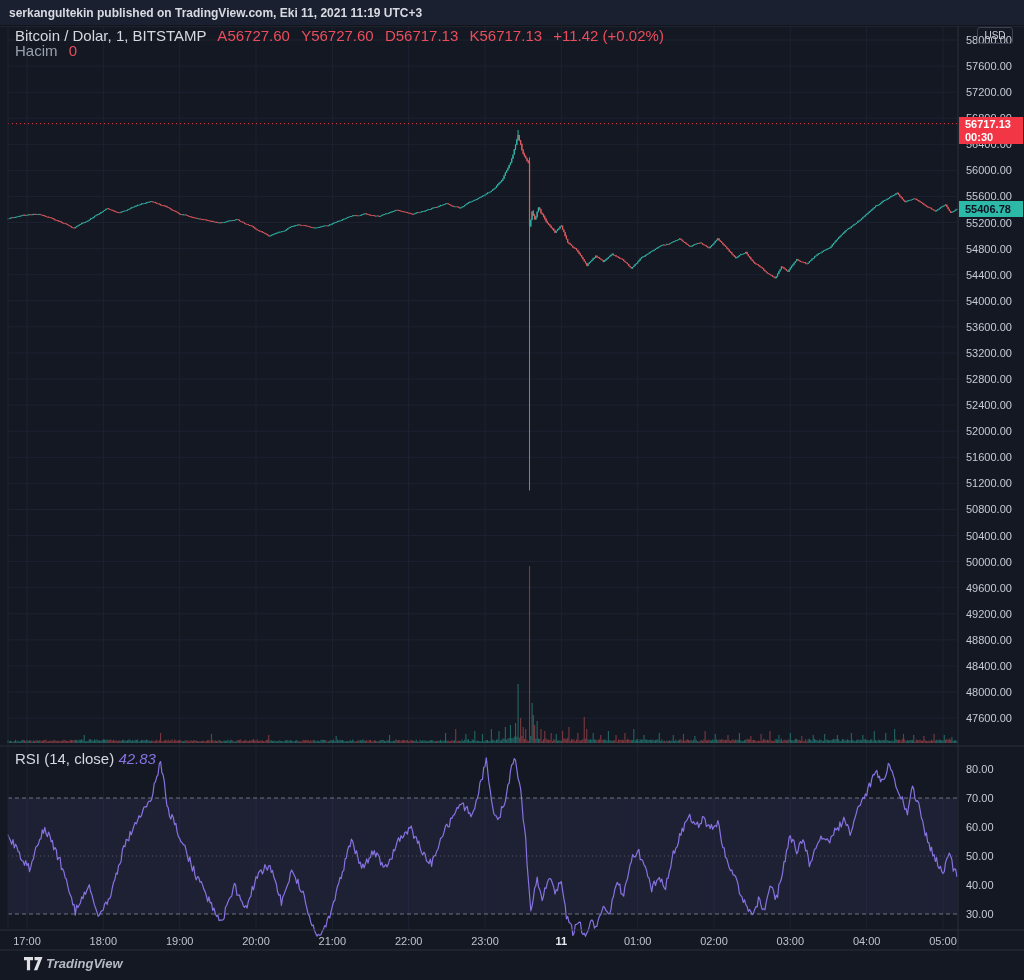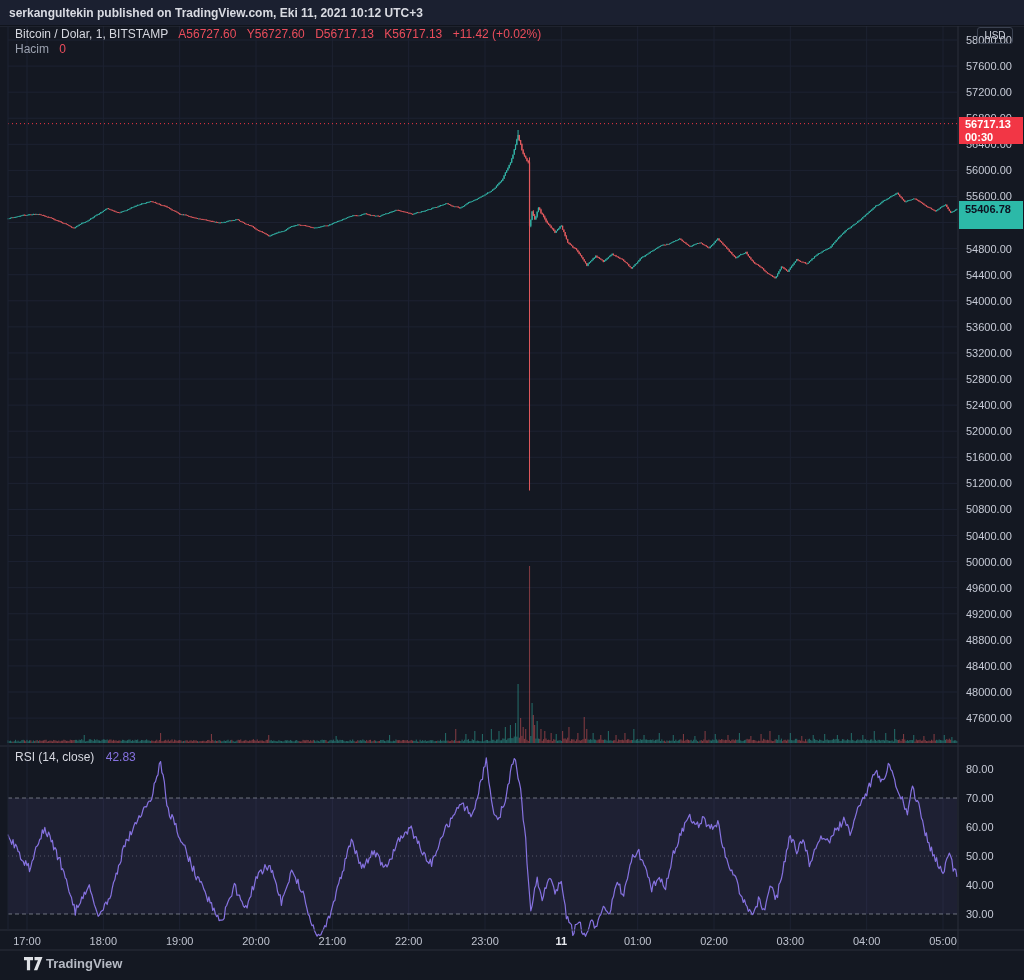--- a/index.html
+++ b/index.html
@@ -1,28 +1,28 @@
 <!DOCTYPE html>
 <html><head>
 <meta charset="utf-8">
 <style>
   html,body{margin:0;padding:0;background:#141822;width:1024px;height:980px;position:relative;overflow:hidden;font-family:"Liberation Sans",sans-serif;}
   .abs{position:absolute;}
   .top-bar{left:0;top:0;width:1024px;height:26px;background:#1b2030;border-bottom:1px solid #10141d;color:#d9dbe2;font-size:12px;font-weight:bold;line-height:26px;padding-left:9px;box-sizing:border-box;}
-  .legend{left:15px;font-size:12px;white-space:nowrap;}
+  .legend{left:15px;font-size:15px;white-space:nowrap;}
   .legend .ttl{color:#d6d8e0;}
   .legend .red{color:#eb4d5c;}
   .legend .grp{margin-left:7px;}
   .legend .muted{color:#9aa0ae;margin-top:6px;}
-  .rsi-val{color:#8672e0;margin-left:8px;}
+  .rsi-val{color:#8672e0;margin-left:0;font-style:italic;}
   .badge{left:959px;width:64px;box-sizing:border-box;text-align:left;padding-left:6px;font-size:11px;font-weight:bold;}
   .badge-red{background:#f23645;color:#fff;line-height:13px;padding-top:1px;}
   .badge-teal{background:#2cb9a8;color:#0c1220;line-height:16px;}
   .usd-chip{left:977px;top:27px;width:34px;height:15px;border:1px solid #3a4150;border-radius:3px;color:#cdd0da;font-size:10px;line-height:15px;text-align:center;}
-  .footer-brand{left:46px;top:956px;color:#b6bac4;font-size:13px;font-weight:bold;}
+  .footer-brand{left:46px;top:956px;color:#b6bac4;font-size:13px;font-weight:bold;font-style:italic;}
   svg text{font-family:"Liberation Sans",sans-serif;}
 </style>
 </head>
 <body>
 
 <svg id="chart-svg" class="abs" style="left:0;top:0;" width="1024" height="980">
     <line x1="8" y1="40" x2="957" y2="40" stroke="#1d2232" stroke-width="1"></line>
     <line x1="8" y1="66.08" x2="957" y2="66.08" stroke="#1d2232" stroke-width="1"></line>
     <line x1="8" y1="92.16" x2="957" y2="92.16" stroke="#1d2232" stroke-width="1"></line>
     <line x1="8" y1="118.24" x2="957" y2="118.24" stroke="#1d2232" stroke-width="1"></line>
@@ -2361,21 +2361,21 @@
     <text x="484.995" y="945" fill="#bfc3cf" font-size="11" text-anchor="middle" font-weight="normal">23:00</text>
     <text x="561.327" y="945" fill="#e8eaf0" font-size="11" text-anchor="middle" font-weight="bold">11</text>
     <text x="637.659" y="945" fill="#bfc3cf" font-size="11" text-anchor="middle" font-weight="normal">01:00</text>
     <text x="713.991" y="945" fill="#bfc3cf" font-size="11" text-anchor="middle" font-weight="normal">02:00</text>
     <text x="790.323" y="945" fill="#bfc3cf" font-size="11" text-anchor="middle" font-weight="normal">03:00</text>
     <text x="866.655" y="945" fill="#bfc3cf" font-size="11" text-anchor="middle" font-weight="normal">04:00</text>
     <text x="942.987" y="945" fill="#bfc3cf" font-size="11" text-anchor="middle" font-weight="normal">05:00</text>
   </svg>
 
 <div class="abs top-bar">
-  <span>serkangultekin published on TradingView.com, Eki 11, 2021 10:12 UTC+3</span>
+  <span>serkangultekin published on TradingView.com, Eki 11, 2021 11:19 UTC+3</span>
 </div>
 
 <div class="abs legend" style="top:27px;">
   <span class="ttl">Bitcoin / Dolar, 1, BITSTAMP</span>
   <span class="red grp"><span>A</span><span>56727.60</span></span>
   <span class="red grp"><span>Y</span><span>56727.60</span></span>
   <span class="red grp"><span>D</span><span>56717.13</span></span>
   <span class="red grp"><span>K</span><span>56717.13</span></span>
   <span class="red grp">+11.42 (+0.02%)</span>
 </div>
@@ -2394,19 +2394,19 @@
 
 <div class="abs" style="left:0;top:930px;width:958px;height:21px;"></div>
 
 <div class="abs usd-chip">USD</div>
 
 <div class="abs badge badge-red" style="top:117px;height:27px;">
   <div>56717.13</div>
   <div>00:30</div>
 </div>
 
-<div class="abs badge badge-teal" style="top:201px;height:28px;">55406.78</div>
+<div class="abs badge badge-teal" style="top:201px;height:16px;">55406.78</div>
 
 <svg class="abs" style="left:24px;top:957px;" width="19" height="14" viewBox="0 0 19 14">
   <path d="M0 0 h9 v3.2 h-2.9 v10 h-3.2 v-10 H0 Z" fill="#dfe1e6"></path>
   <path d="M10.5 0 h8 l-5.2 13.2 h-3.4 l4 -10 h-3.4 Z" fill="#dfe1e6"></path>
 </svg>
 <div class="abs footer-brand">TradingView</div>
 
 </body></html>

